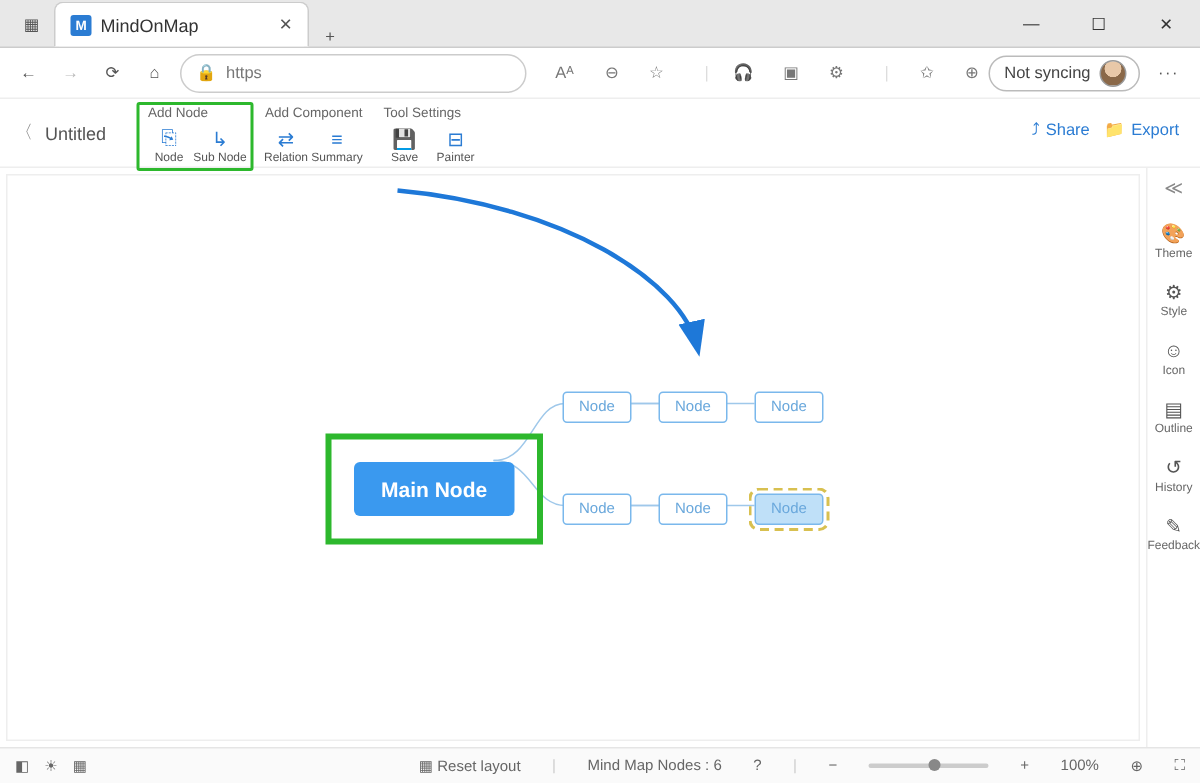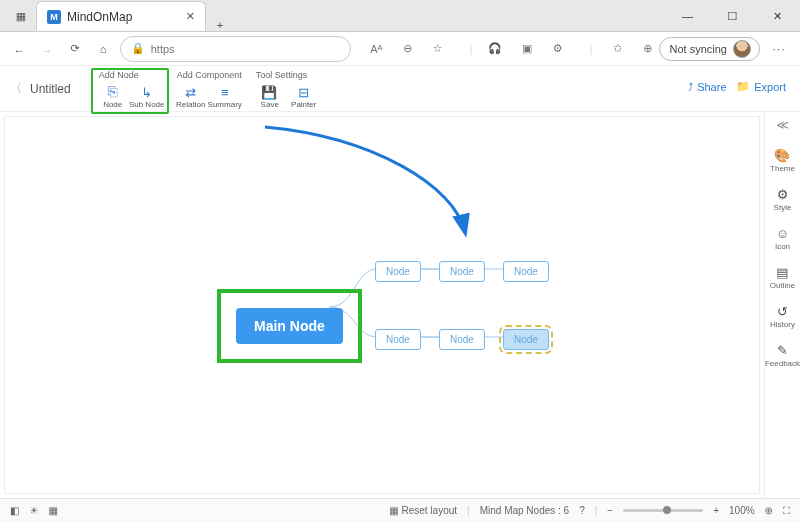--- a/index.html
+++ b/index.html
@@ -60,21 +60,21 @@
   .main-node { background: #3a99ef; color: #fff; font-weight: bold; font-size: 14px; padding: 10px 18px; border-radius: 4px; }
   .node { position: absolute; border: 1px solid #7ab8ec; color: #6aa8dc; font-size: 10px; padding: 4px 10px; border-radius: 3px; background: #fff; }
   .node.sel { outline: 2px dashed #d8c050; outline-offset: 2px; background: #bfe0f8; }
 
   
   svg.connections { position: absolute; inset: 0; pointer-events: none; }
 
   
   .status-bar { position: absolute; left: 0; right: 0; bottom: 0; height: 24px; background: #fafafa; border-top: 1px solid #e5e5e5; display: flex; align-items: center; padding: 0 10px; font-size: 10px; color: #666; gap: 10px; }
   .status-left { display: flex; gap: 10px; }
-  .status-right { margin-left: auto; display: flex; align-items: center; gap: 10px; }
+  .status-right { margin-left: auto; display: flex; align-items: center; gap: 21px; }
   .zoom-slider { width: 80px; height: 3px; background: #ccc; border-radius: 2px; position: relative; }
   .zoom-slider::after { content: ''; position: absolute; left: 50%; top: -3px; width: 8px; height: 8px; background: #888; border-radius: 50%; }
   .sep { color: #ccc; }
 
   .arrow-annot { position: absolute; pointer-events: none; }
 </style>
 </head>
 <body>
 
 <div class="browser-titlebar">

